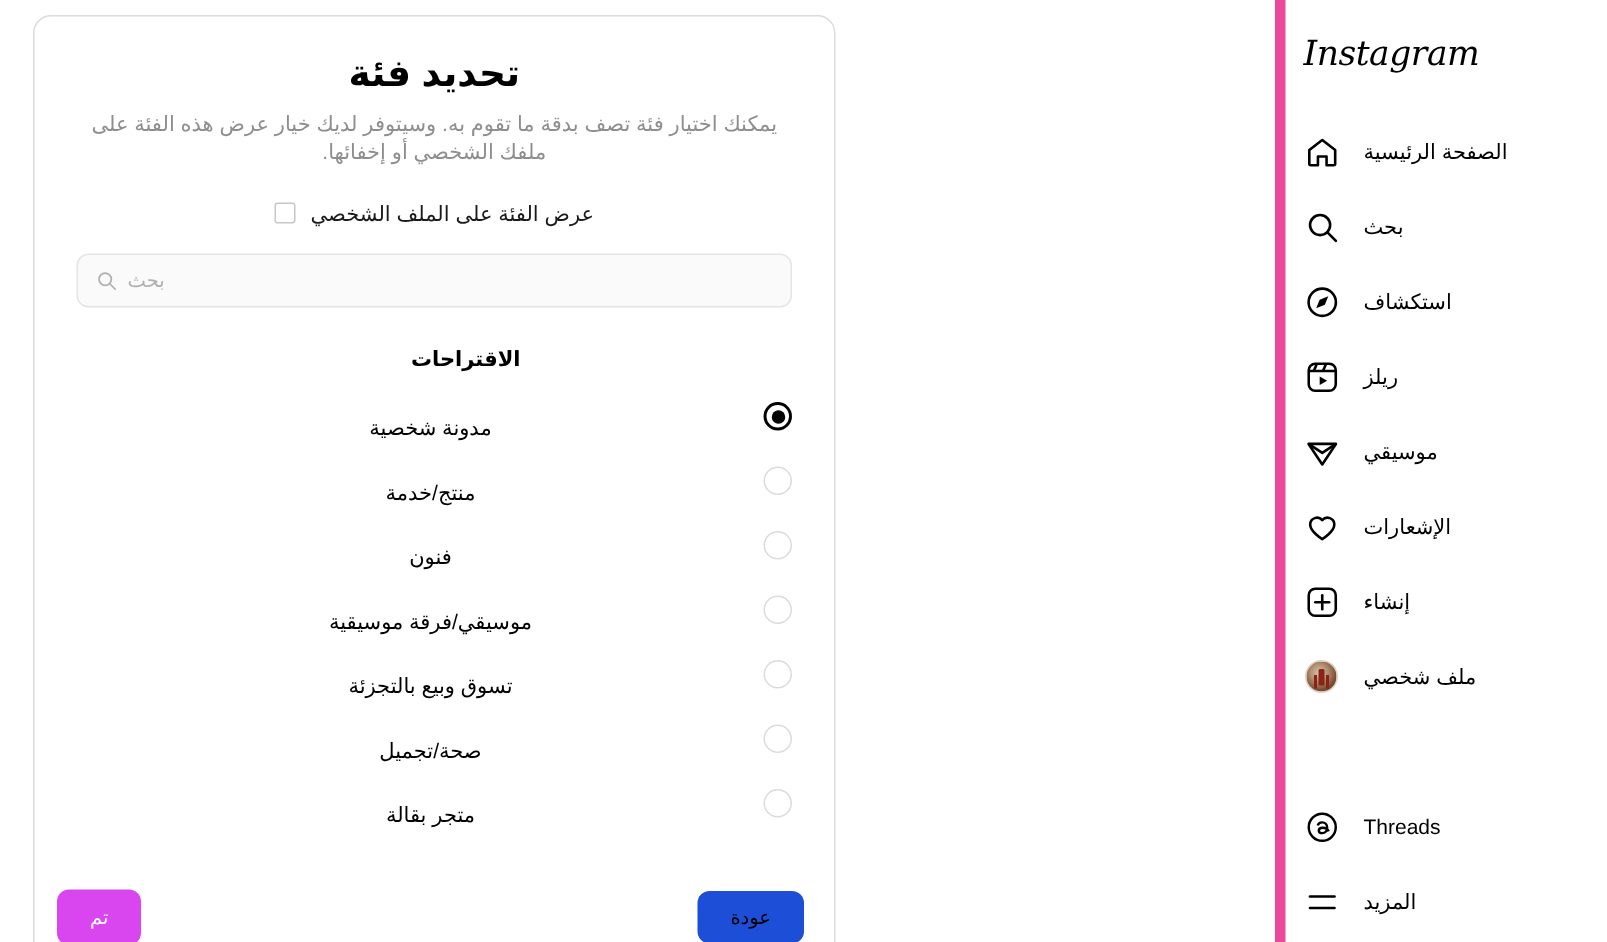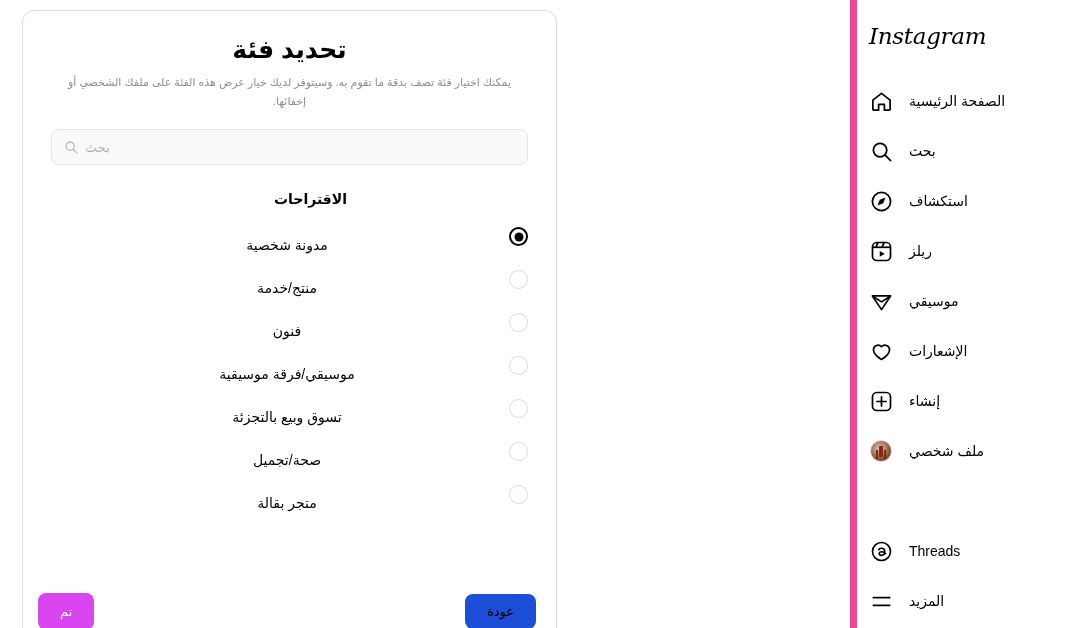--- a/index.html
+++ b/index.html
@@ -37,21 +37,21 @@
   }
   .modal-title {
     font-size: 25px;
     font-weight: bold;
     line-height: 32px;
     letter-spacing: -0.2px;
     color: #000;
   }
   .modal-desc {
     margin-top: 8px;
-    font-size: 11px;
+    font-size: 14px;
     line-height: 19px;
     color: #8e8e8e;
     padding: 0 6px;
   }
 
   
   .checkbox-row {
     display: flex;
     flex-direction: row-reverse;
     align-items: center;
@@ -267,20 +267,24 @@
 
 <div class="page">
 
   <div class="modal-card">
 
     <div class="modal-header">
       <div class="modal-title">تحديد فئة</div>
       <div class="modal-desc">يمكنك اختيار فئة تصف بدقة ما تقوم به. وسيتوفر لديك خيار عرض هذه الفئة على ملفك الشخصي أو إخفائها.</div>
     </div>
 
+    <div class="checkbox-row">
+      <span class="cbox"></span>
+      <span class="checkbox-label">عرض الفئة على الملف الشخصي</span>
+    </div>
 
     <div class="search-wrap">
       <span class="search-placeholder">بحث</span>
       <span class="search-ico">
         <svg width="14" height="14" viewBox="0 0 24 24" fill="none" stroke="currentColor" stroke-width="2">
           <circle cx="10.5" cy="10.5" r="7"></circle>
           <line x1="16" y1="16" x2="22" y2="22" stroke-linecap="round"></line>
         </svg>
       </span>
     </div>

